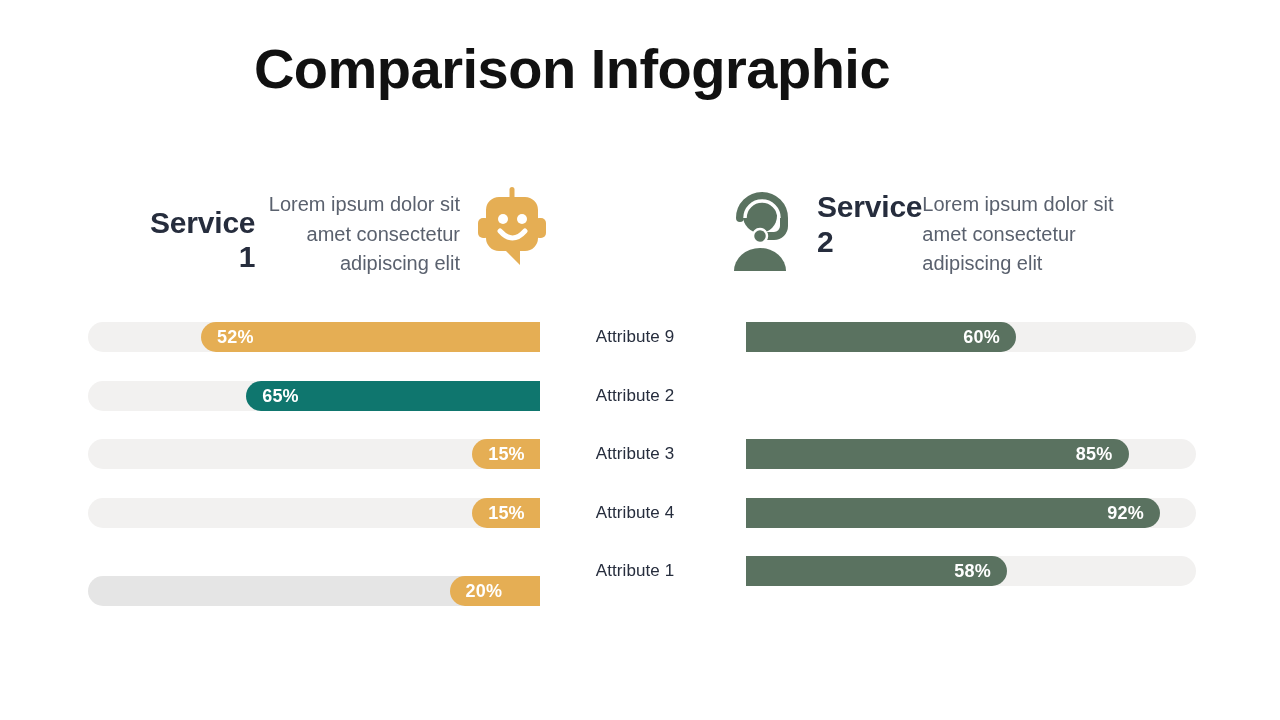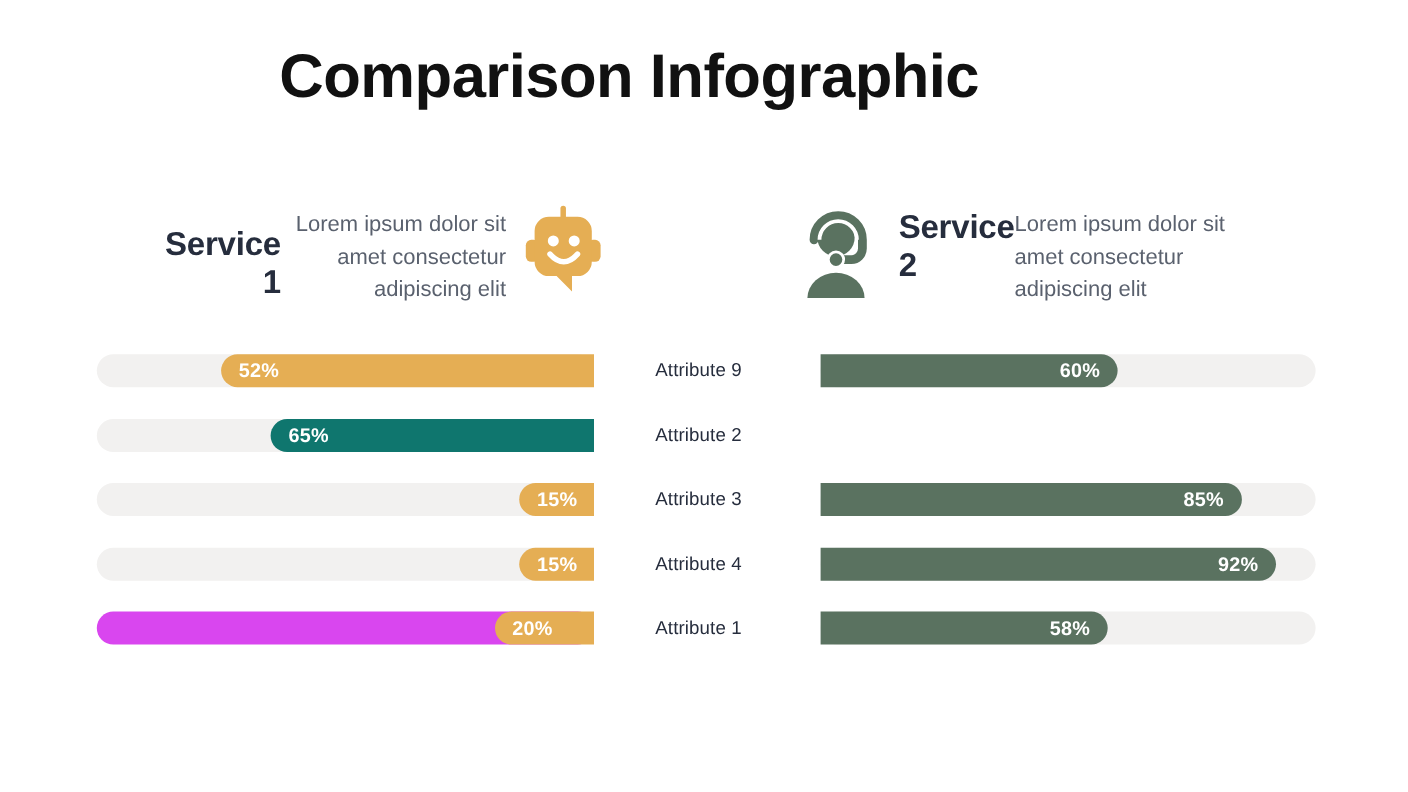--- a/index.html
+++ b/index.html
@@ -187,21 +187,21 @@
       </div>
       <div class="attr">Attribute 4</div>
       <div class="track track-right" style="background: rgb(242, 241, 240);">
         <div class="fill fill-right" style="width: 92%; background: rgb(90, 114, 96);">
           <span class="pct">92%</span>
         </div>
       </div>
     </div>
 
     <div class="row">
-      <div class="track track-left" style="background: #d946ef;">
+      <div class="track track-left" style="background: #e5e5e5; margin-top: 20px;">
         <div class="fill fill-left" style="width: 20%; background: rgb(229, 174, 84);">
           <span class="pct">20%</span>
         </div>
       </div>
       <div class="attr">Attribute 1</div>
       <div class="track track-right" style="background: rgb(242, 241, 240);">
         <div class="fill fill-right" style="width: 58%; background: rgb(90, 114, 96);">
           <span class="pct">58%</span>
         </div>
       </div>

